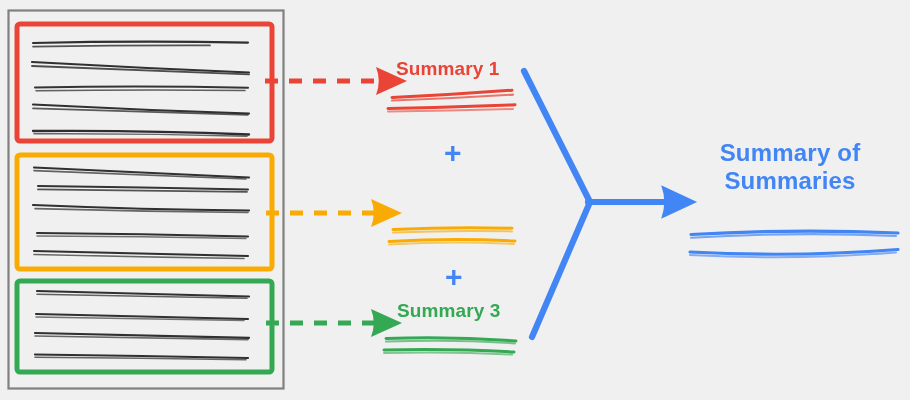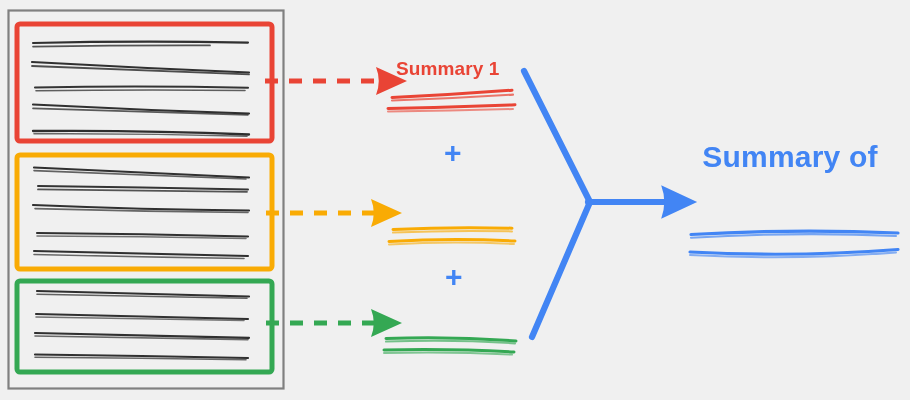--- a/index.html
+++ b/index.html
@@ -134,24 +134,26 @@
       <path d="M691 234.5 Q795 228.5 898 233" stroke-width="3.2"></path>
       <path d="M691 237.8 Q795 231.6 896 236" stroke-width="2.1" opacity="0.7"></path>
       <path d="M690 252 Q795 257.5 898 249.5" stroke-width="3.2"></path>
       <path d="M690 255 Q795 260.4 896 252.4" stroke-width="2" opacity="0.62"></path>
     </g>
   </svg>
 
   <div class="label-text summary-label" style="left:396px; top:58px; color:#E94435;">Summary 1</div>
 
 
+  <div class="label-text summary-label" style="left:397px; top:300px; color:#34A853;">Summary 3</div>
 
   <div class="label-text" style="left:444px; top:136px; color:#4285F4; font-size:30px; font-weight:700;">+</div>
 
   <div class="label-text" style="left:445px; top:260px; color:#4285F4; font-size:30px; font-weight:700;">+</div>
 
   <div style="position:absolute; left:680px; top:139px; width:220px; color:#4285F4;
-              font-family:'Liberation Sans', sans-serif; font-size:30px; font-weight:600;
+              font-family:'Liberation Sans', sans-serif; font-size:24px; font-weight:600;
               text-align:center; line-height:1.17; letter-spacing:0.2px;">
     <div>Summary of</div>
+    <div>Summaries</div>
   </div>
 
 </div>
 
 </body></html>

